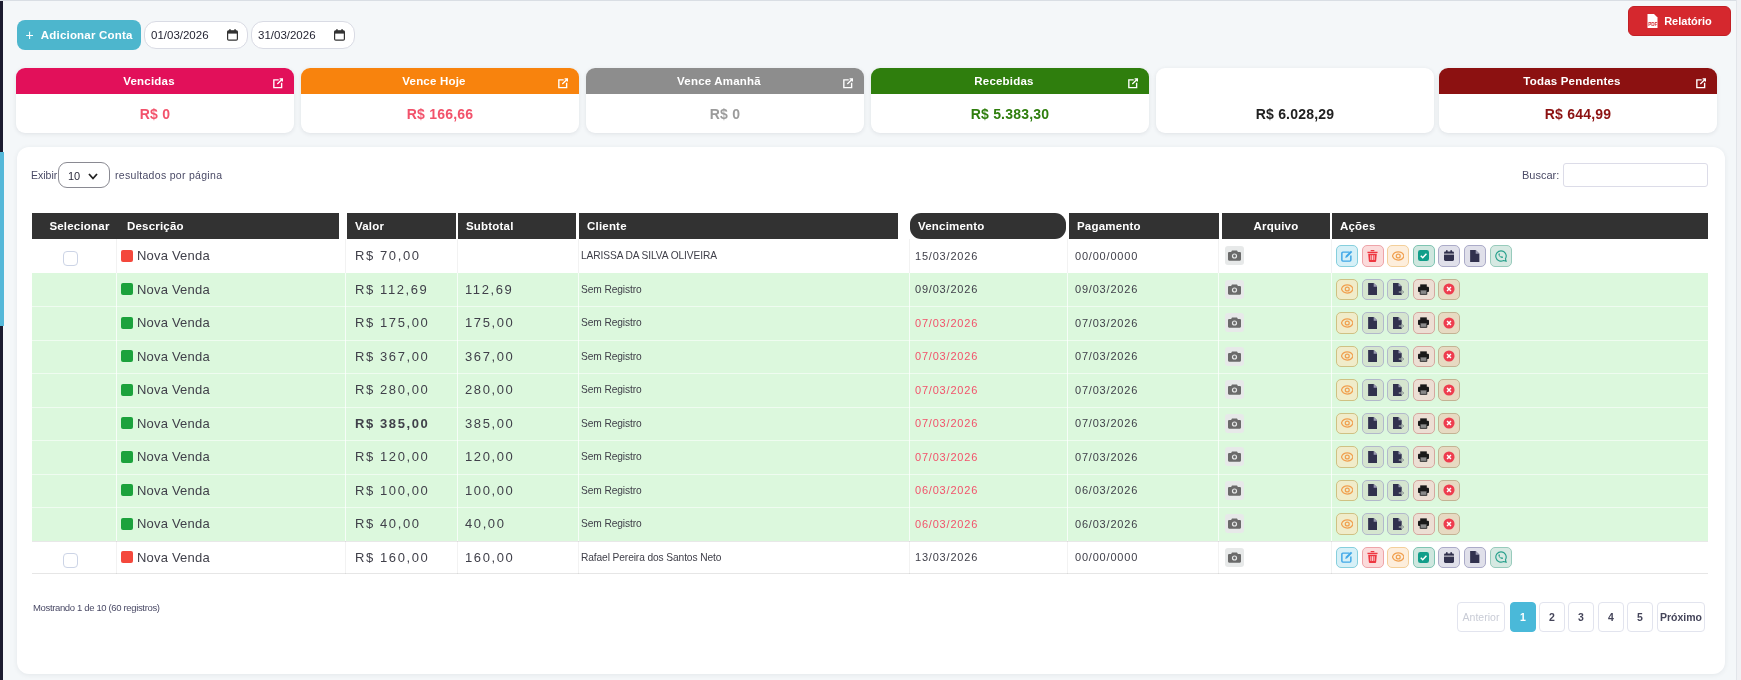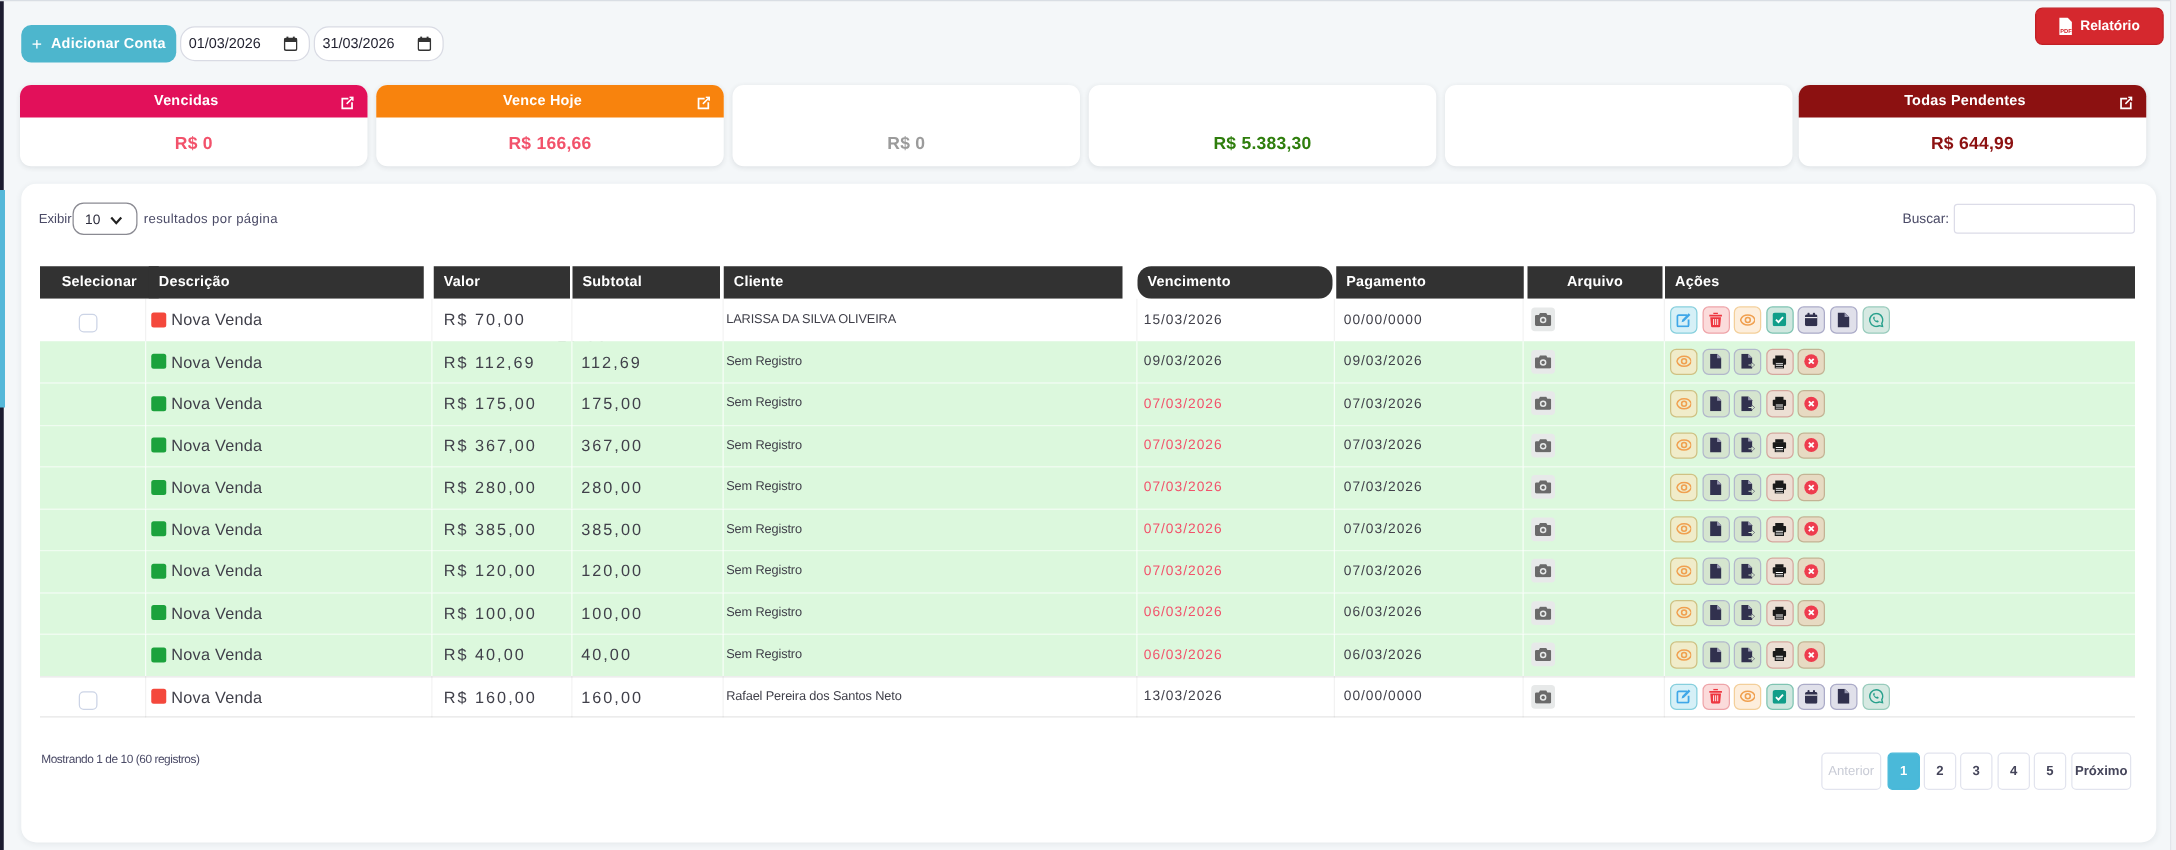--- a/index.html
+++ b/index.html
@@ -107,38 +107,41 @@
   </div>
 <div class="abs card" style="left:301px">
     <div class="chead" style="background:#f8830d">Vence Hoje</div>
     <span class="cico"><svg width="11" height="11" viewBox="0 0 12 12">
         <path d="M7.3 2 H2 V10.5 H10.5 V5.2" fill="none" stroke="#fff" stroke-width="1.5"></path>
         <path d="M5.8 6.6 L11.3 1.1 M8.3 0.9 h3 v3" stroke="#fff" stroke-width="1.4" fill="none"></path>
       </svg></span>
     <div class="cval" style="color:#f2526b">R$ 166,66</div>
   </div>
 <div class="abs card" style="left:586px">
+    <div class="chead" style="background:#8d8d8d">Vence Amanhã</div>
     <span class="cico"><svg width="11" height="11" viewBox="0 0 12 12">
         <path d="M7.3 2 H2 V10.5 H10.5 V5.2" fill="none" stroke="#fff" stroke-width="1.5"></path>
         <path d="M5.8 6.6 L11.3 1.1 M8.3 0.9 h3 v3" stroke="#fff" stroke-width="1.4" fill="none"></path>
       </svg></span>
     <div class="cval" style="color:#9b9b9b">R$ 0</div>
   </div>
 <div class="abs card" style="left:871px">
+    <div class="chead" style="background:#2f7e0d">Recebidas</div>
     <span class="cico"><svg width="11" height="11" viewBox="0 0 12 12">
         <path d="M7.3 2 H2 V10.5 H10.5 V5.2" fill="none" stroke="#fff" stroke-width="1.5"></path>
         <path d="M5.8 6.6 L11.3 1.1 M8.3 0.9 h3 v3" stroke="#fff" stroke-width="1.4" fill="none"></path>
       </svg></span>
     <div class="cval" style="color:#2f7e0d">R$ 5.383,30</div>
   </div>
 <div class="abs card" style="left:1156px">
     <span class="cico"><svg width="11" height="11" viewBox="0 0 12 12">
         <path d="M7.3 2 H2 V10.5 H10.5 V5.2" fill="none" stroke="#fff" stroke-width="1.5"></path>
         <path d="M5.8 6.6 L11.3 1.1 M8.3 0.9 h3 v3" stroke="#fff" stroke-width="1.4" fill="none"></path>
       </svg></span>
+    <div class="cval" style="color:#212121">R$ 6.028,29</div>
   </div>
 <div class="abs card" style="left:1439px">
     <div class="chead" style="background:#8c1111">Todas Pendentes</div>
     <span class="cico"><svg width="11" height="11" viewBox="0 0 12 12">
         <path d="M7.3 2 H2 V10.5 H10.5 V5.2" fill="none" stroke="#fff" stroke-width="1.5"></path>
         <path d="M5.8 6.6 L11.3 1.1 M8.3 0.9 h3 v3" stroke="#fff" stroke-width="1.4" fill="none"></path>
       </svg></span>
     <div class="cval" style="color:#8c1111">R$ 644,99</div>
   </div>
 
@@ -470,21 +473,21 @@
       <div style="position:absolute;left:0;right:0;top:0;height:1px;background:rgba(255,255,255,.55)"></div>
       <div class="vline" style="left:84px;background:rgba(255,255,255,.75)"></div>
       <div class="vline" style="left:313px;background:rgba(255,255,255,.75)"></div>
       <div class="vline" style="left:425px;background:rgba(255,255,255,.75)"></div>
       <div class="vline" style="left:546px;background:rgba(255,255,255,.75)"></div>
       <div class="vline" style="left:877px;background:rgba(255,255,255,.75)"></div>
       <div class="vline" style="left:1035px;background:rgba(255,255,255,.75)"></div>
       <div class="vline" style="left:1186px;background:rgba(255,255,255,.75)"></div>
       <div class="vline" style="left:1299px;background:rgba(255,255,255,.75)"></div>
       <div class="cell" style="left:89px;"><span class="sq sqg"></span>Nova Venda</div>
-      <div class="cell num" style="left:323px;">R$ 385,00</div>
+      <div class="cell num" style="left:323px;font-weight:bold;">R$ 385,00</div>
       <div class="cell num" style="left:433px;">385,00</div>
       <div class="cell cli" style="left:549px;">Sem Registro</div>
       <div class="cell dt reddate" style="left:883px;">07/03/2026</div>
       <div class="cell dt" style="left:1043px;">07/03/2026</div>
       <div class="cam">
         <svg width="13" height="11" viewBox="0 0 13 11">
           <path d="M0 3 a1.1 1.1 0 0 1 1.1 -1.1 h2 L4 0.4 h5 l0.9 1.5 h2 A1.1 1.1 0 0 1 13 3 v6.6 a1.1 1.1 0 0 1 -1.1 1.1 H1.1 A1.1 1.1 0 0 1 0 9.6 z" fill="#6a6a6a"></path>
           <circle cx="6.5" cy="6" r="2.6" fill="#e7e9e9"></circle>
           <circle cx="6.5" cy="6" r="1.4" fill="#6a6a6a"></circle>
         </svg>

